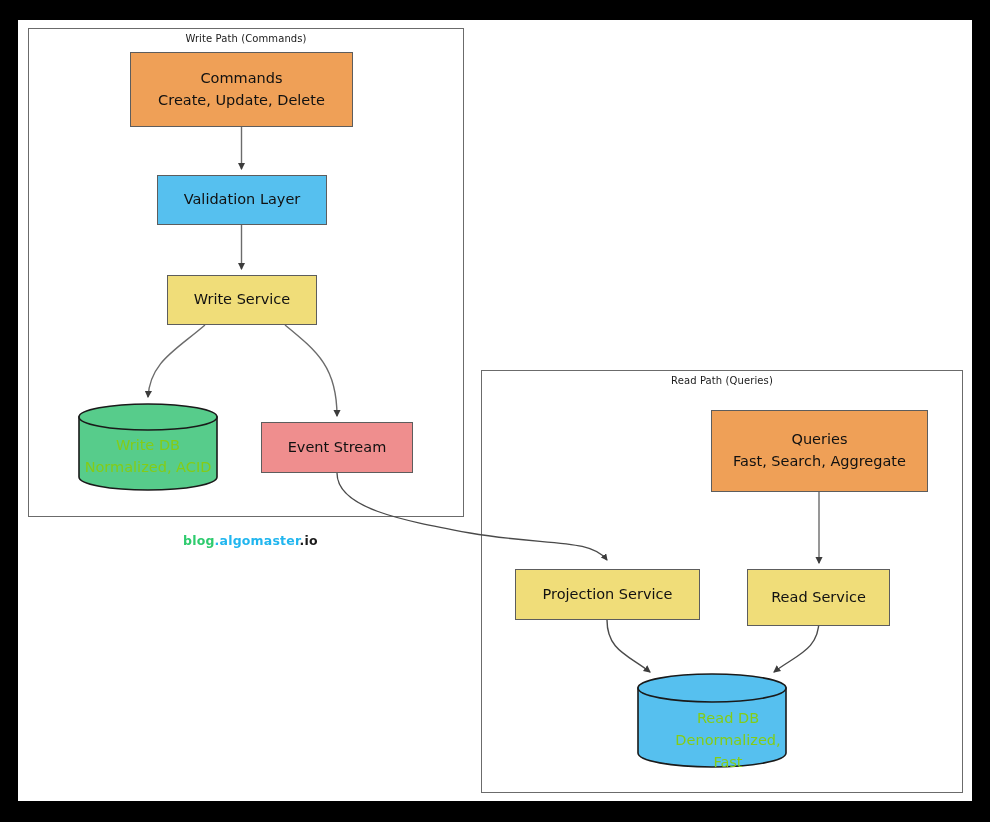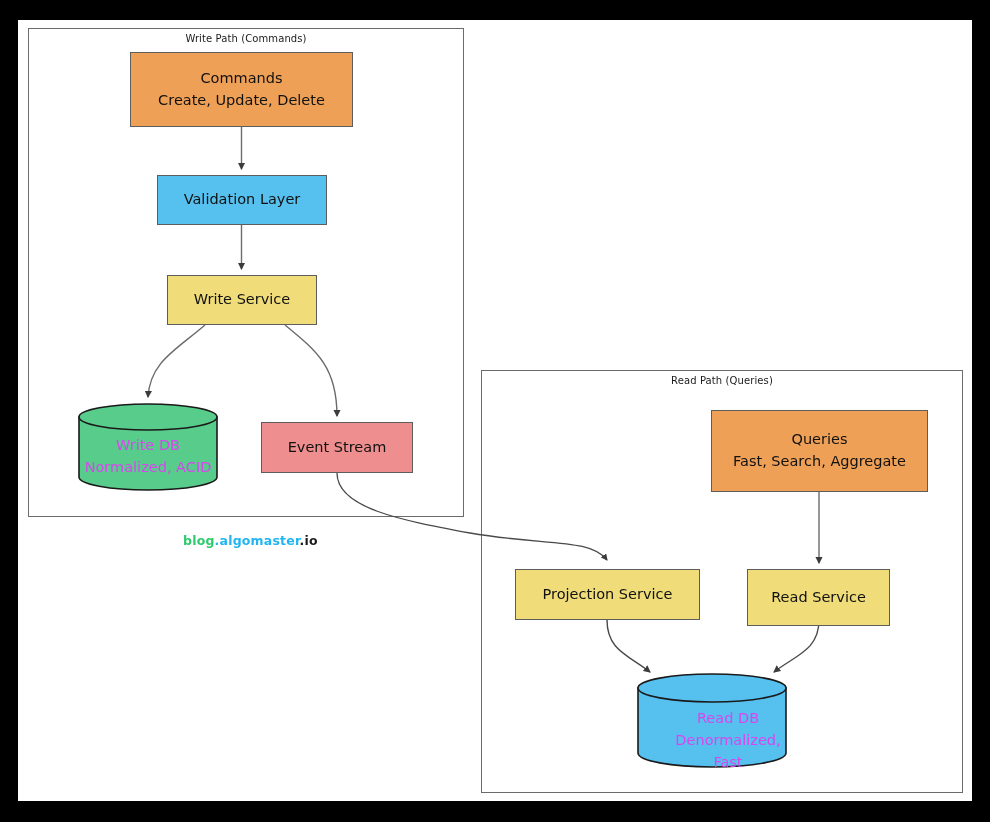--- a/index.html
+++ b/index.html
@@ -51,21 +51,21 @@
   }
   .node .l2 { display: block; }
   .cyl {
     position: absolute;
   }
   .cyl .cyl-label {
     position: absolute;
     left: 0; right: 0;
     text-align: center;
     font-size: 14.5px;
-    color: #d946ef;
+    color: #84cc16;
     line-height: 1.5;
     z-index: 3;
     pointer-events: none;
   }
   .watermark {
     position: absolute;
     font-size: 12.5px;
     font-weight: bold;
     letter-spacing: 0.2px;
     white-space: nowrap;

